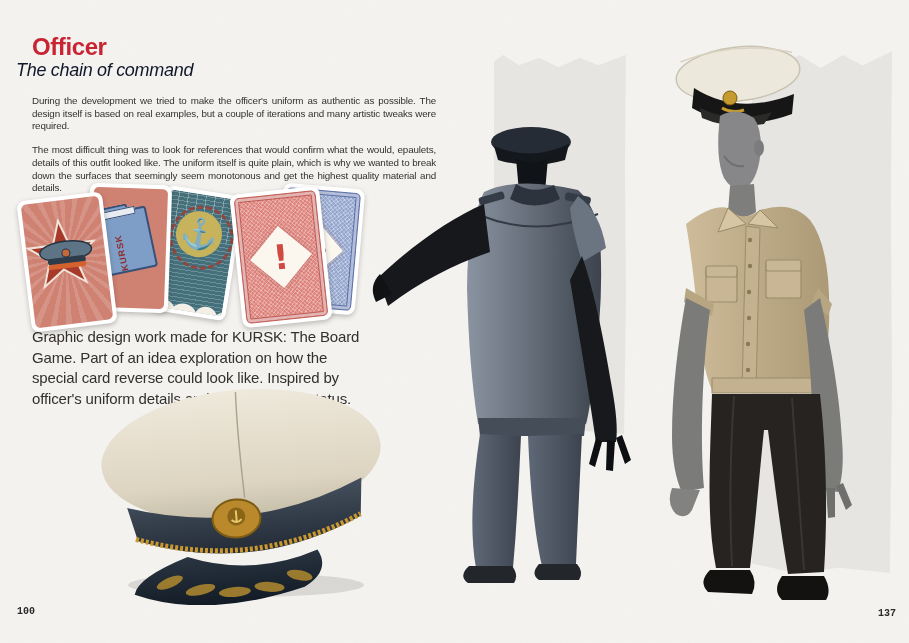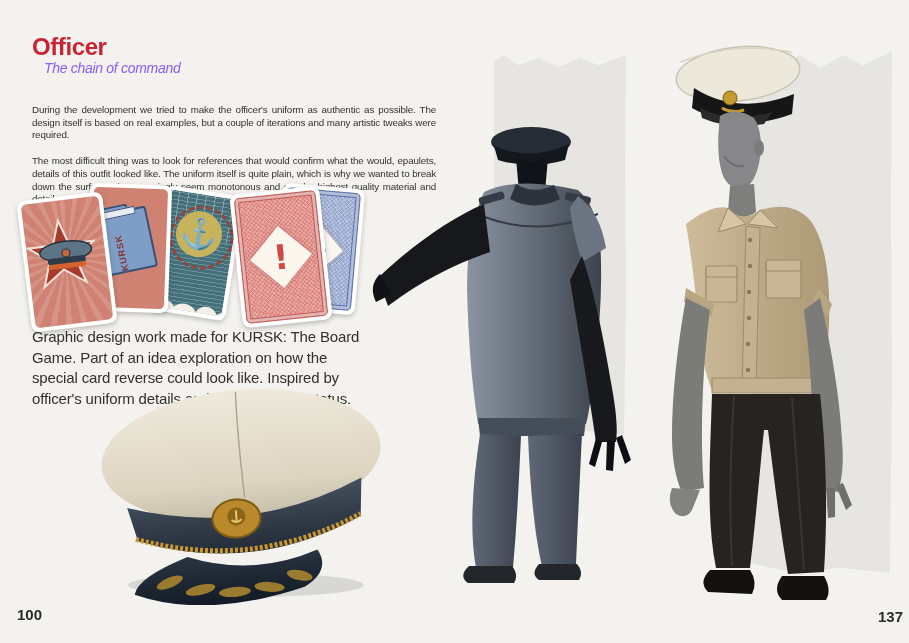--- a/index.html
+++ b/index.html
@@ -5,25 +5,25 @@
   html,body{margin:0;padding:0;}
   body{
     width:909px;height:643px;position:relative;overflow:hidden;
     background:#f4f3f0;
     font-family:"Liberation Sans", sans-serif;
     color:#33302d;
   }
   .abs{position:absolute;}
   
   .title{left:32px;top:33px;font-size:24px;font-weight:bold;color:#c92433;letter-spacing:-0.4px;}
-  .subtitle{left:44px;top:60px;font-size:14px;font-style:italic;font-weight:500;color:#8b5cf6;letter-spacing:-0.3px;}
+  .subtitle{left:16px;top:60px;font-size:18px;font-style:italic;font-weight:500;color:#0f172a;letter-spacing:-0.3px;}
   .bodytext{left:32px;top:91px;width:404px;font-size:9.8px;line-height:1.3;text-align:justify;letter-spacing:-0.15px;}
-  .bodytext p{margin:13px 0 11px 0;}
+  .bodytext p{margin:4px 0 11px 0;}
   .caption{left:32px;top:327px;width:338px;font-size:15px;line-height:1.38;letter-spacing:-0.15px;}
-  .pagenum{font-size:15px;font-weight:bold;color:#2b2b2b;}
+  .pagenum{font-size:10px;font-weight:bold;color:#2b2b2b;font-family:Liberation Mono, monospace;}
   .pagenum.left{left:17px;top:606px;}
   .pagenum.right{left:878px;top:608px;}
   
   .card{position:absolute;background:#fff;border-radius:8px;padding:4px;
         box-shadow:0 2px 5px rgba(40,35,30,.28);}
   .card .face{width:100%;height:100%;border-radius:5px;position:relative;overflow:hidden;box-sizing:border-box;}
   .cards1{left:24px;top:184px;width:215px;height:146px;}
   .card-cap{left:0;top:12px;width:78px;height:124px;transform:rotate(-7deg);z-index:3;}
   .card-folder{left:64px;top:0;width:74px;height:120px;transform:rotate(2deg);z-index:2;}
   .card-anchor{left:133px;top:6px;width:70px;height:118px;transform:rotate(9deg);z-index:1;}

